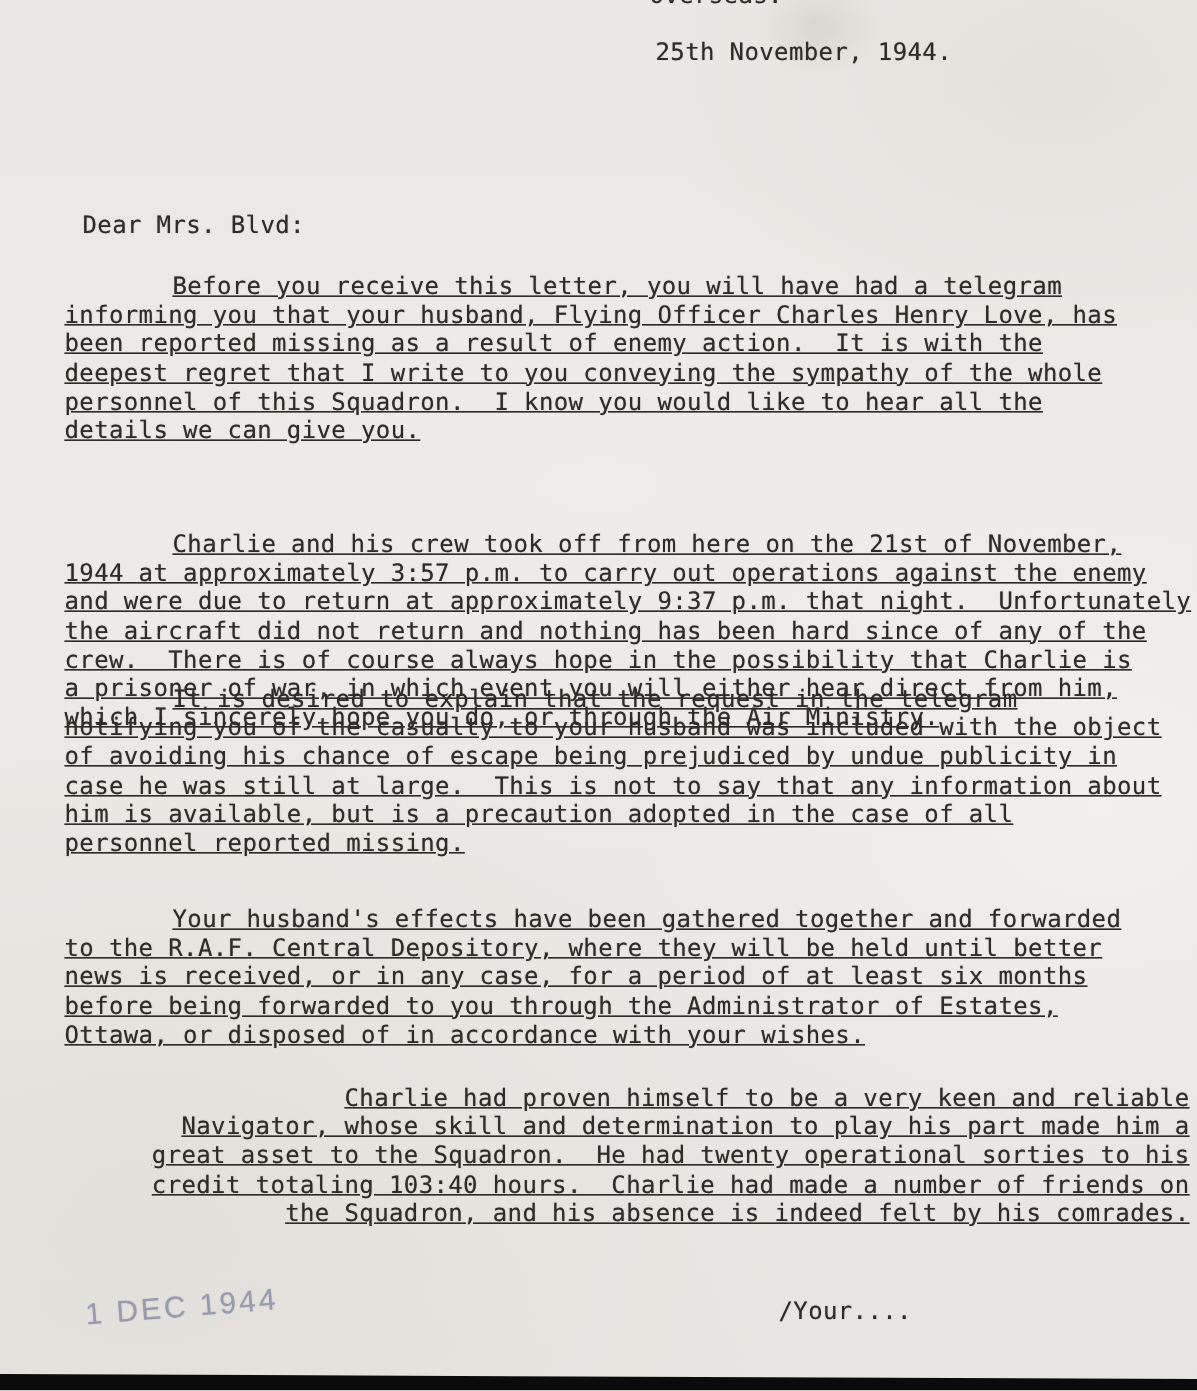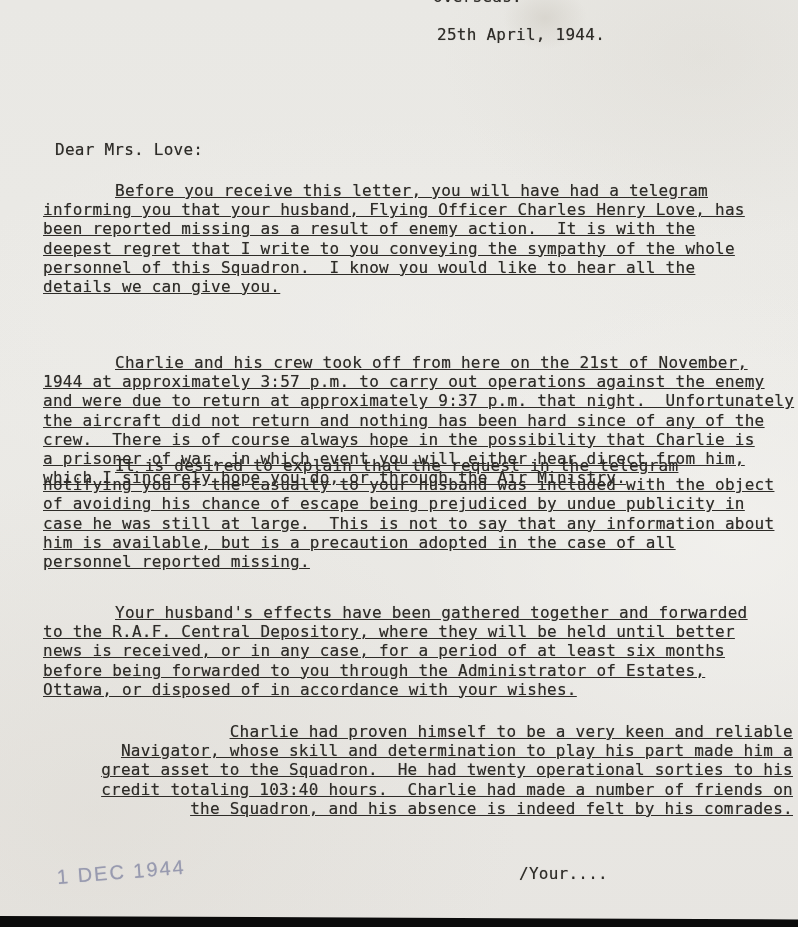--- a/index.html
+++ b/index.html
@@ -57,24 +57,24 @@
     clip-path: polygon(0 45%, 100% 62%, 100% 100%, 0 100%);
   }
 </style>
 </head>
 <body>
 
 <div class="page">
 
   <div class="tw partial-top">Overseas.</div>
 
-  <div class="tw date">25th April, 1944.</div>
+  <div class="tw date">25th November, 1944.</div>
 
 
-  <div class="tw salutation">Dear Mrs. Love:</div>
+  <div class="tw salutation">Dear Mrs. Blvd:</div>
 
   <div class="tw para p1">Before you receive this letter, you will have had a telegram
 informing you that your husband, Flying Officer Charles Henry Love, has
 been reported missing as a result of enemy action.  It is with the
 deepest regret that I write to you conveying the sympathy of the whole
 personnel of this Squadron.  I know you would like to hear all the
 details we can give you.</div>
 
   <div class="tw para p2">Charlie and his crew took off from here on the 21st of November,
 1944 at approximately 3:57 p.m. to carry out operations against the enemy

